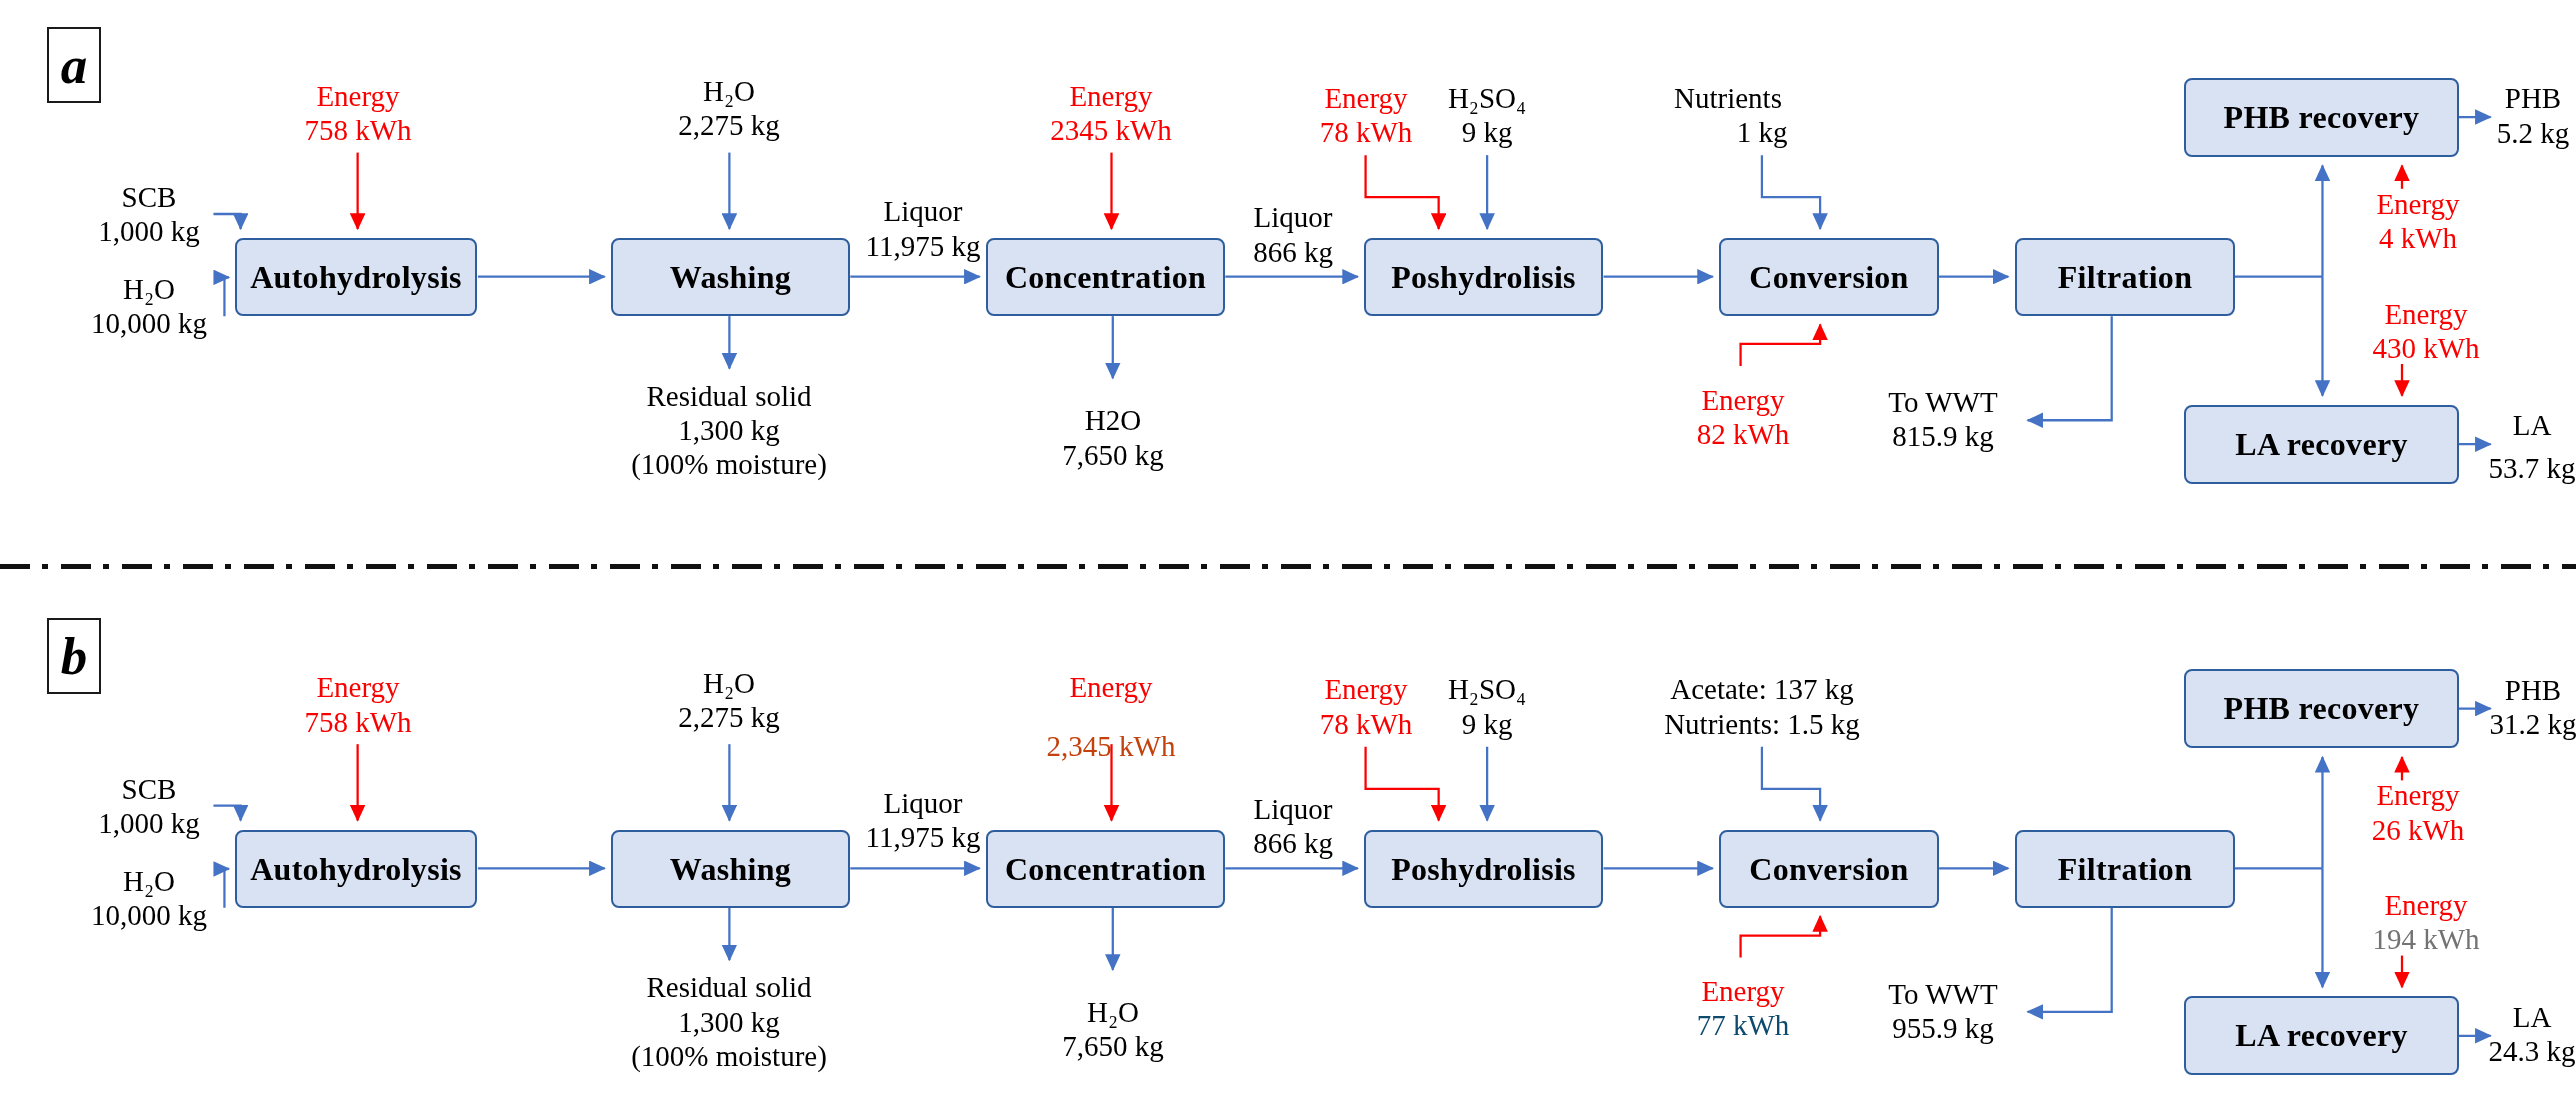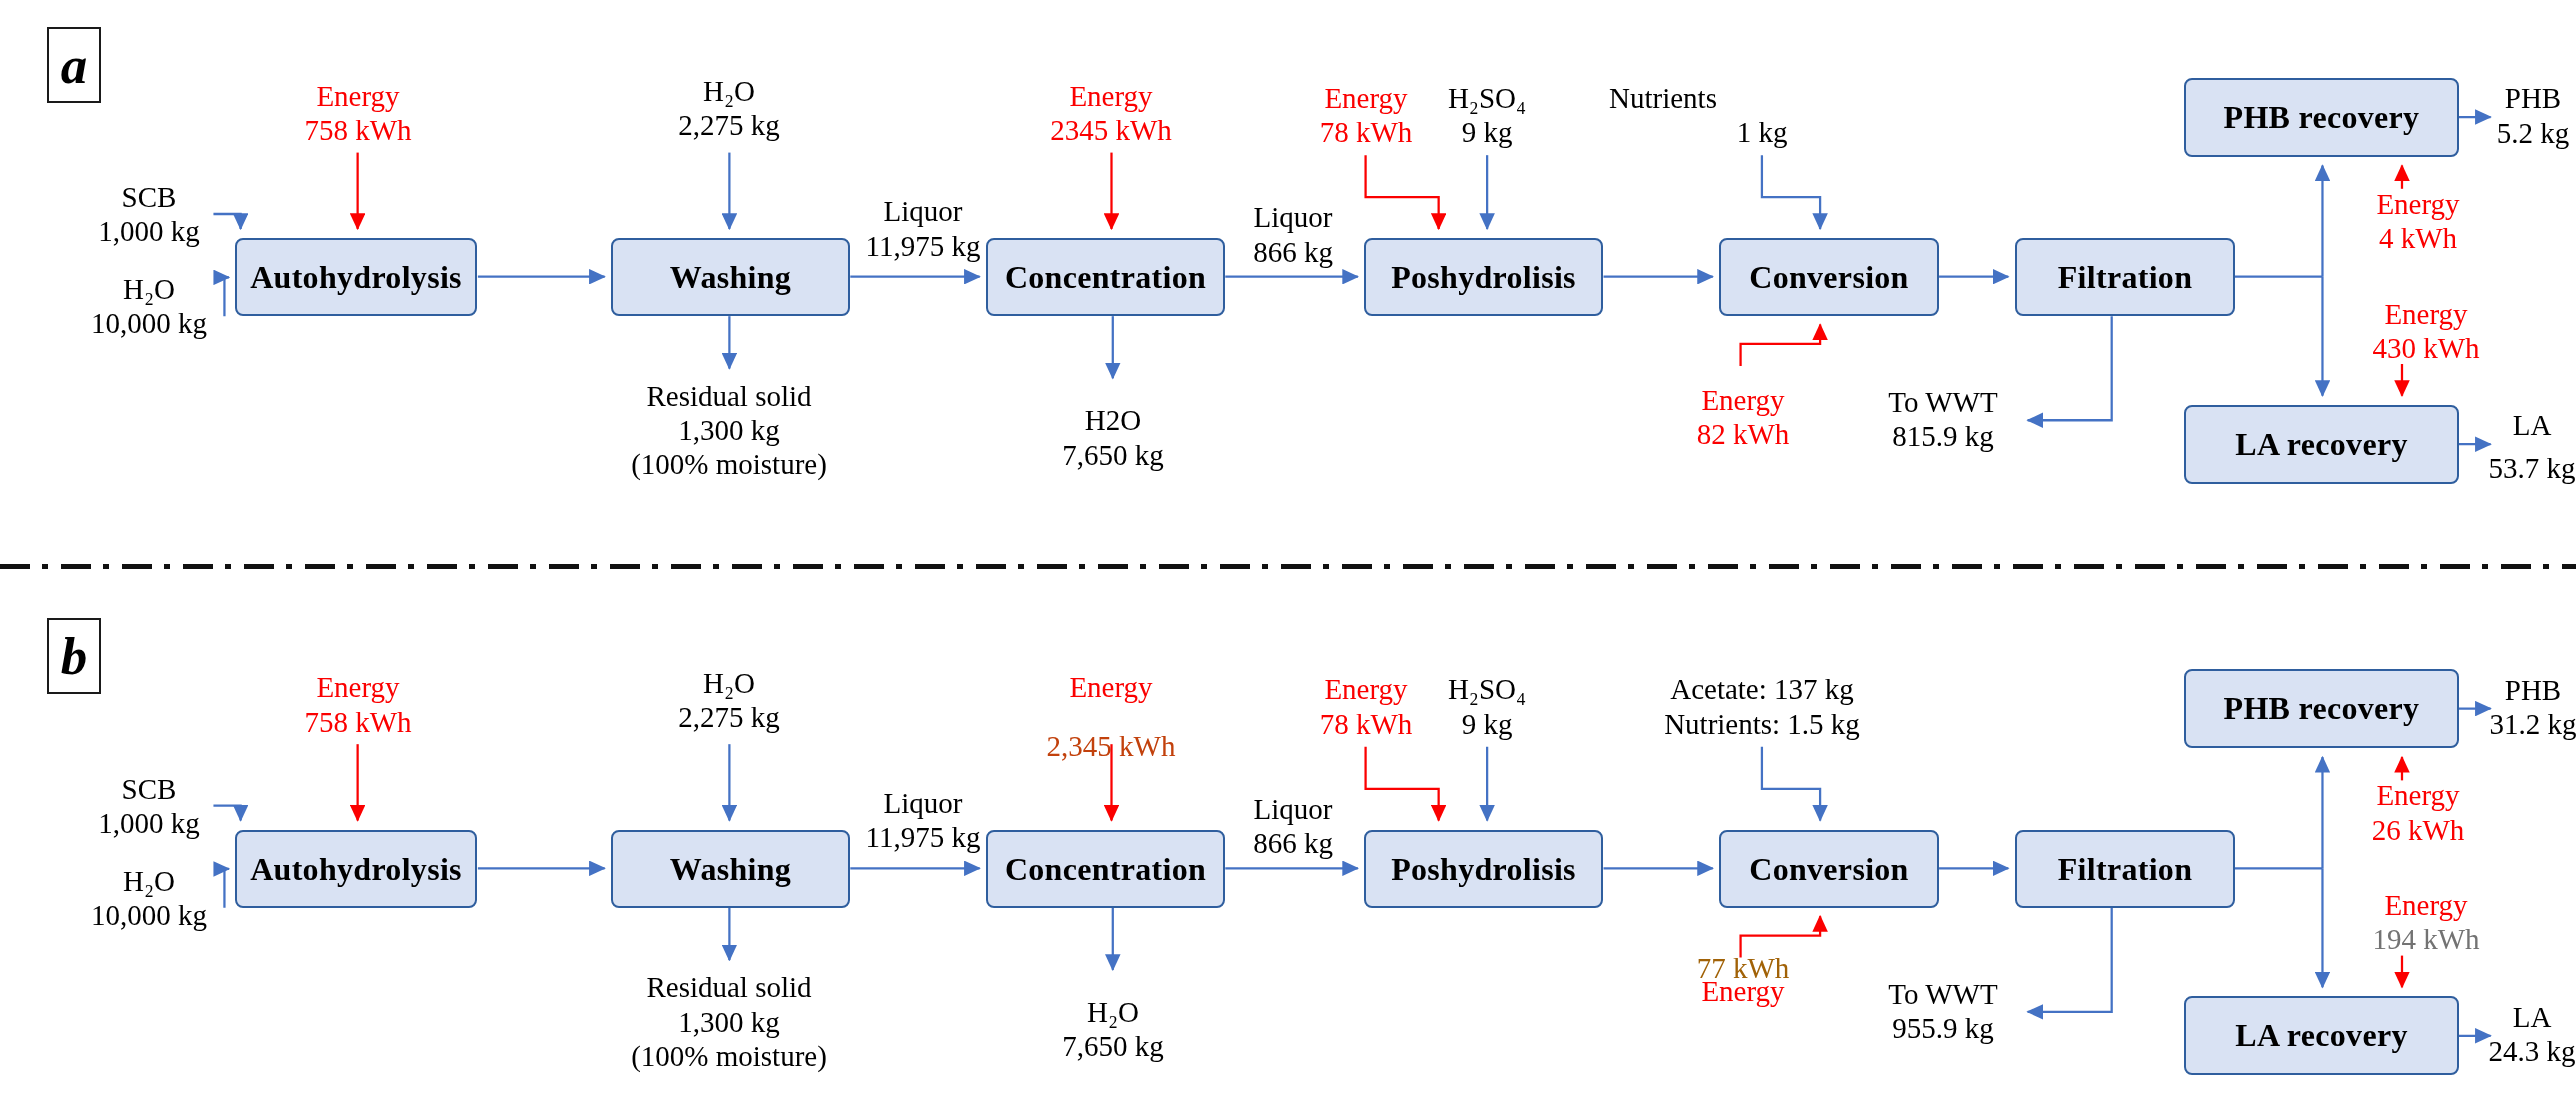--- a/index.html
+++ b/index.html
@@ -126,21 +126,21 @@
     <div class="ann" style="left: 1111px; top: 96px; color: rgb(251, 0, 0);">Energy</div>
     <div class="ann" style="left: 1111px; top: 130px; color: rgb(251, 0, 0);">2345 kWh</div>
     <div class="ann" style="left: 1113px; top: 420px; color: rgb(0, 0, 0);">H2O</div>
     <div class="ann" style="left: 1113px; top: 455px; color: rgb(0, 0, 0);">7,650 kg</div>
     <div class="ann" style="left: 1293px; top: 217px; color: rgb(0, 0, 0);">Liquor</div>
     <div class="ann" style="left: 1293px; top: 252px; color: rgb(0, 0, 0);">866 kg</div>
     <div class="ann" style="left: 1366px; top: 98px; color: rgb(251, 0, 0);">Energy</div>
     <div class="ann" style="left: 1366px; top: 132px; color: rgb(251, 0, 0);">78 kWh</div>
     <div class="ann" style="left: 1487px; top: 98px; color: rgb(0, 0, 0);">H₂SO₄</div>
     <div class="ann" style="left: 1487px; top: 132px; color: rgb(0, 0, 0);">9 kg</div>
-    <div class="ann" style="left: 1663px; top: 98px; color: rgb(0, 0, 0);">Nutrients</div>
+    <div class="ann" style="left: 1728px; top: 98px; color: rgb(0, 0, 0);">Nutrients</div>
     <div class="ann" style="left: 1762px; top: 132px; color: rgb(0, 0, 0);">1 kg</div>
     <div class="ann" style="left: 1743px; top: 400px; color: rgb(251, 0, 0);">Energy</div>
     <div class="ann" style="left: 1743px; top: 434px; color: rgb(251, 0, 0);">82 kWh</div>
     <div class="ann" style="left: 1943px; top: 402px; color: rgb(0, 0, 0);">To WWT</div>
     <div class="ann" style="left: 1943px; top: 436px; color: rgb(0, 0, 0); text-align: right;">815.9 kg</div>
     <div class="ann" style="left: 2418px; top: 204px; color: rgb(251, 0, 0);">Energy</div>
     <div class="ann" style="left: 2418px; top: 238px; color: rgb(251, 0, 0);">4 kWh</div>
     <div class="ann" style="left: 2426px; top: 314px; color: rgb(251, 0, 0);">Energy</div>
     <div class="ann" style="left: 2426px; top: 348px; color: rgb(251, 0, 0);">430 kWh</div>
     <div class="ann" style="left: 2533px; top: 98px; color: rgb(0, 0, 0);">PHB</div>
@@ -191,21 +191,21 @@
     <div class="ann" style="left: 1113px; top: 1046px; color: rgb(0, 0, 0);">7,650 kg</div>
     <div class="ann" style="left: 1293px; top: 809px; color: rgb(0, 0, 0);">Liquor</div>
     <div class="ann" style="left: 1293px; top: 843px; color: rgb(0, 0, 0);">866 kg</div>
     <div class="ann" style="left: 1366px; top: 689px; color: rgb(251, 0, 0);">Energy</div>
     <div class="ann" style="left: 1366px; top: 724px; color: rgb(251, 0, 0);">78 kWh</div>
     <div class="ann" style="left: 1487px; top: 689px; color: rgb(0, 0, 0);">H₂SO₄</div>
     <div class="ann" style="left: 1487px; top: 724px; color: rgb(0, 0, 0);">9 kg</div>
     <div class="ann" style="left: 1762px; top: 689px; color: rgb(0, 0, 0);">Acetate: 137 kg</div>
     <div class="ann" style="left: 1762px; top: 724px; color: rgb(0, 0, 0);">Nutrients: 1.5 kg</div>
     <div class="ann" style="left: 1743px; top: 991px; color: rgb(251, 0, 0);">Energy</div>
-    <div class="ann" style="left: 1743px; top: 968px; color: #a16207;">77 kWh</div>
+    <div class="ann" style="left: 1743px; top: 1025px; color: #0c4a6e;">77 kWh</div>
     <div class="ann" style="left: 1943px; top: 994px; color: rgb(0, 0, 0);">To WWT</div>
     <div class="ann" style="left: 1943px; top: 1028px; color: rgb(0, 0, 0);">955.9 kg</div>
     <div class="ann" style="left: 2418px; top: 795px; color: rgb(251, 0, 0);">Energy</div>
     <div class="ann" style="left: 2418px; top: 830px; color: rgb(251, 0, 0);">26 kWh</div>
     <div class="ann" style="left: 2426px; top: 905px; color: rgb(251, 0, 0);">Energy</div>
     <div class="ann" style="left: 2426px; top: 939px; color: #737373;">194 kWh</div>
     <div class="ann" style="left: 2533px; top: 690px; color: rgb(0, 0, 0);">PHB</div>
     <div class="ann" style="left: 2533px; top: 724px; color: rgb(0, 0, 0);">31.2 kg</div>
     <div class="ann" style="left: 2532px; top: 1017px; color: rgb(0, 0, 0);">LA</div>
     <div class="ann" style="left: 2532px; top: 1051px; color: rgb(0, 0, 0);">24.3 kg</div>

